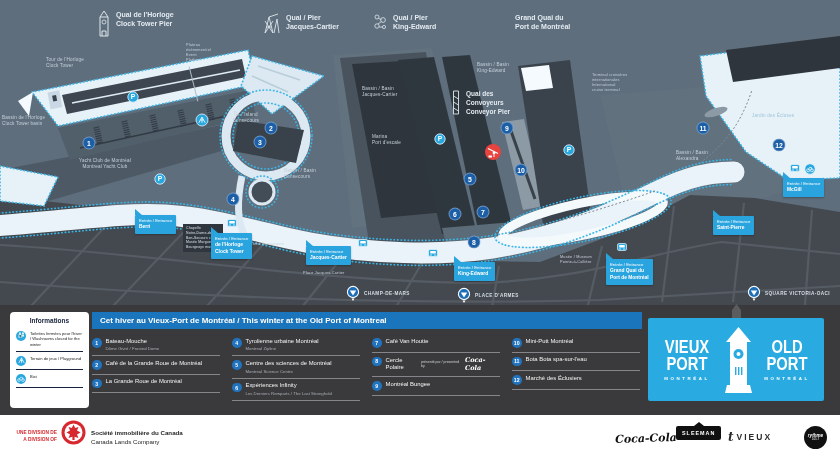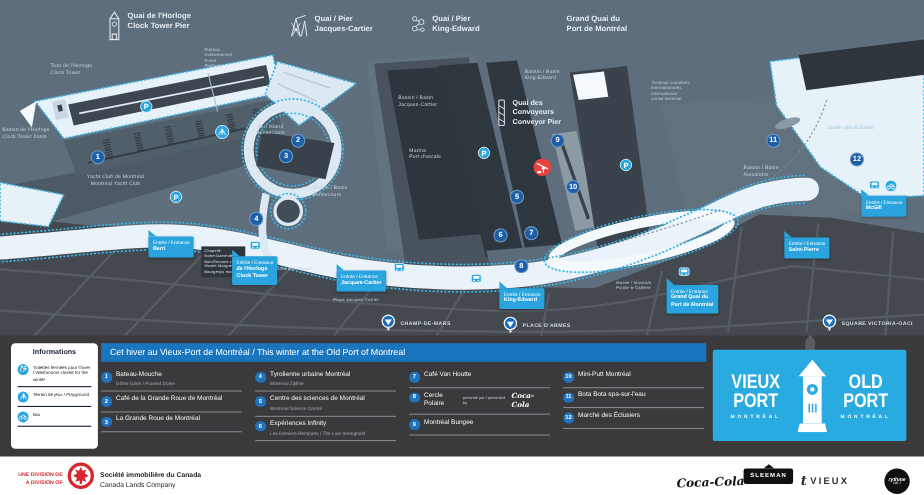--- a/index.html
+++ b/index.html
@@ -24,21 +24,21 @@
   .metro{position:absolute;display:flex;align-items:center;gap:4px;color:#d6dee5;font-size:4.7px;font-weight:bold;letter-spacing:.4px;white-space:nowrap}
 
   
   .panel{position:absolute;left:0;top:305px;width:840px;height:110px;background:#3a3a3c}
   .legend{position:absolute;left:10px;top:7px;width:79px;height:96px;background:#fff;border-radius:4px;padding:5px 6px 4px}
   .legend-title{font-size:6.5px;font-weight:bold;color:#16213a;text-align:center;margin-bottom:3px}
   .legend-item{display:flex;gap:4px;align-items:flex-start;padding:3.5px 0;border-bottom:1.2px solid #16213a}
   .legend-item span.t{font-size:4.1px;color:#222;line-height:1.4}
   .legend-ic{flex:none;width:10px;height:10px;border-radius:50%;background:#29a8e0;display:flex;align-items:center;justify-content:center}
   .listing{position:absolute;left:92px;top:7px;width:550px}
-  .list-header{height:17px;background:#1b75bc;color:#fff;font-weight:normal;font-size:8px;line-height:17px;padding-left:8px}
+  .list-header{height:17px;background:#1b75bc;color:#fff;font-weight:bold;font-size:8px;line-height:17px;padding-left:8px}
   .cols{display:flex;gap:12px;margin-top:5px}
   .col{width:128px;display:flex;flex-direction:column}
   .attraction{display:flex;gap:4px;align-items:flex-start;padding:3.5px 0 4px;border-bottom:1px solid #85858a}
   .num{flex:none;width:9.5px;height:9.5px;border-radius:50%;background:#2173bd;color:#fff;font-size:5.2px;font-weight:bold;display:flex;align-items:center;justify-content:center;margin-top:.5px}
   .atext{flex:1}
   .atitle{font-size:5.9px;color:#f4f4f4;line-height:1.25}
   .asub{font-size:4.3px;color:#a9adb3;margin-top:1.5px}
   .asub:empty{display:none}
   .prow{display:flex;align-items:center}
   .presented{margin-left:auto;display:flex;align-items:center;gap:3px;font-size:3.5px;color:#cfd2d6}

